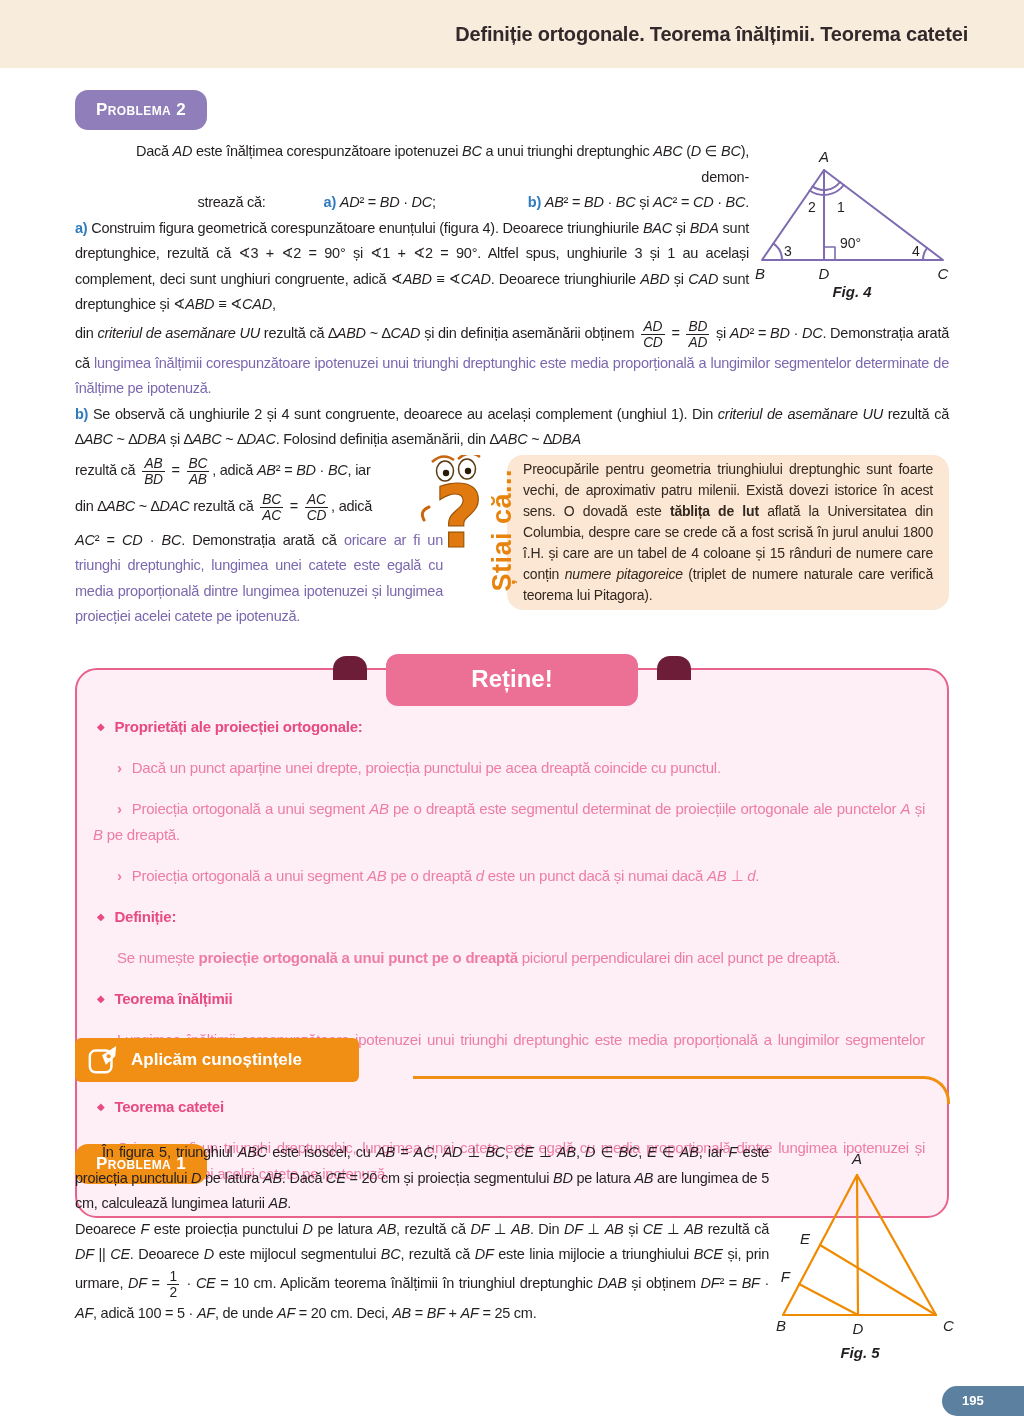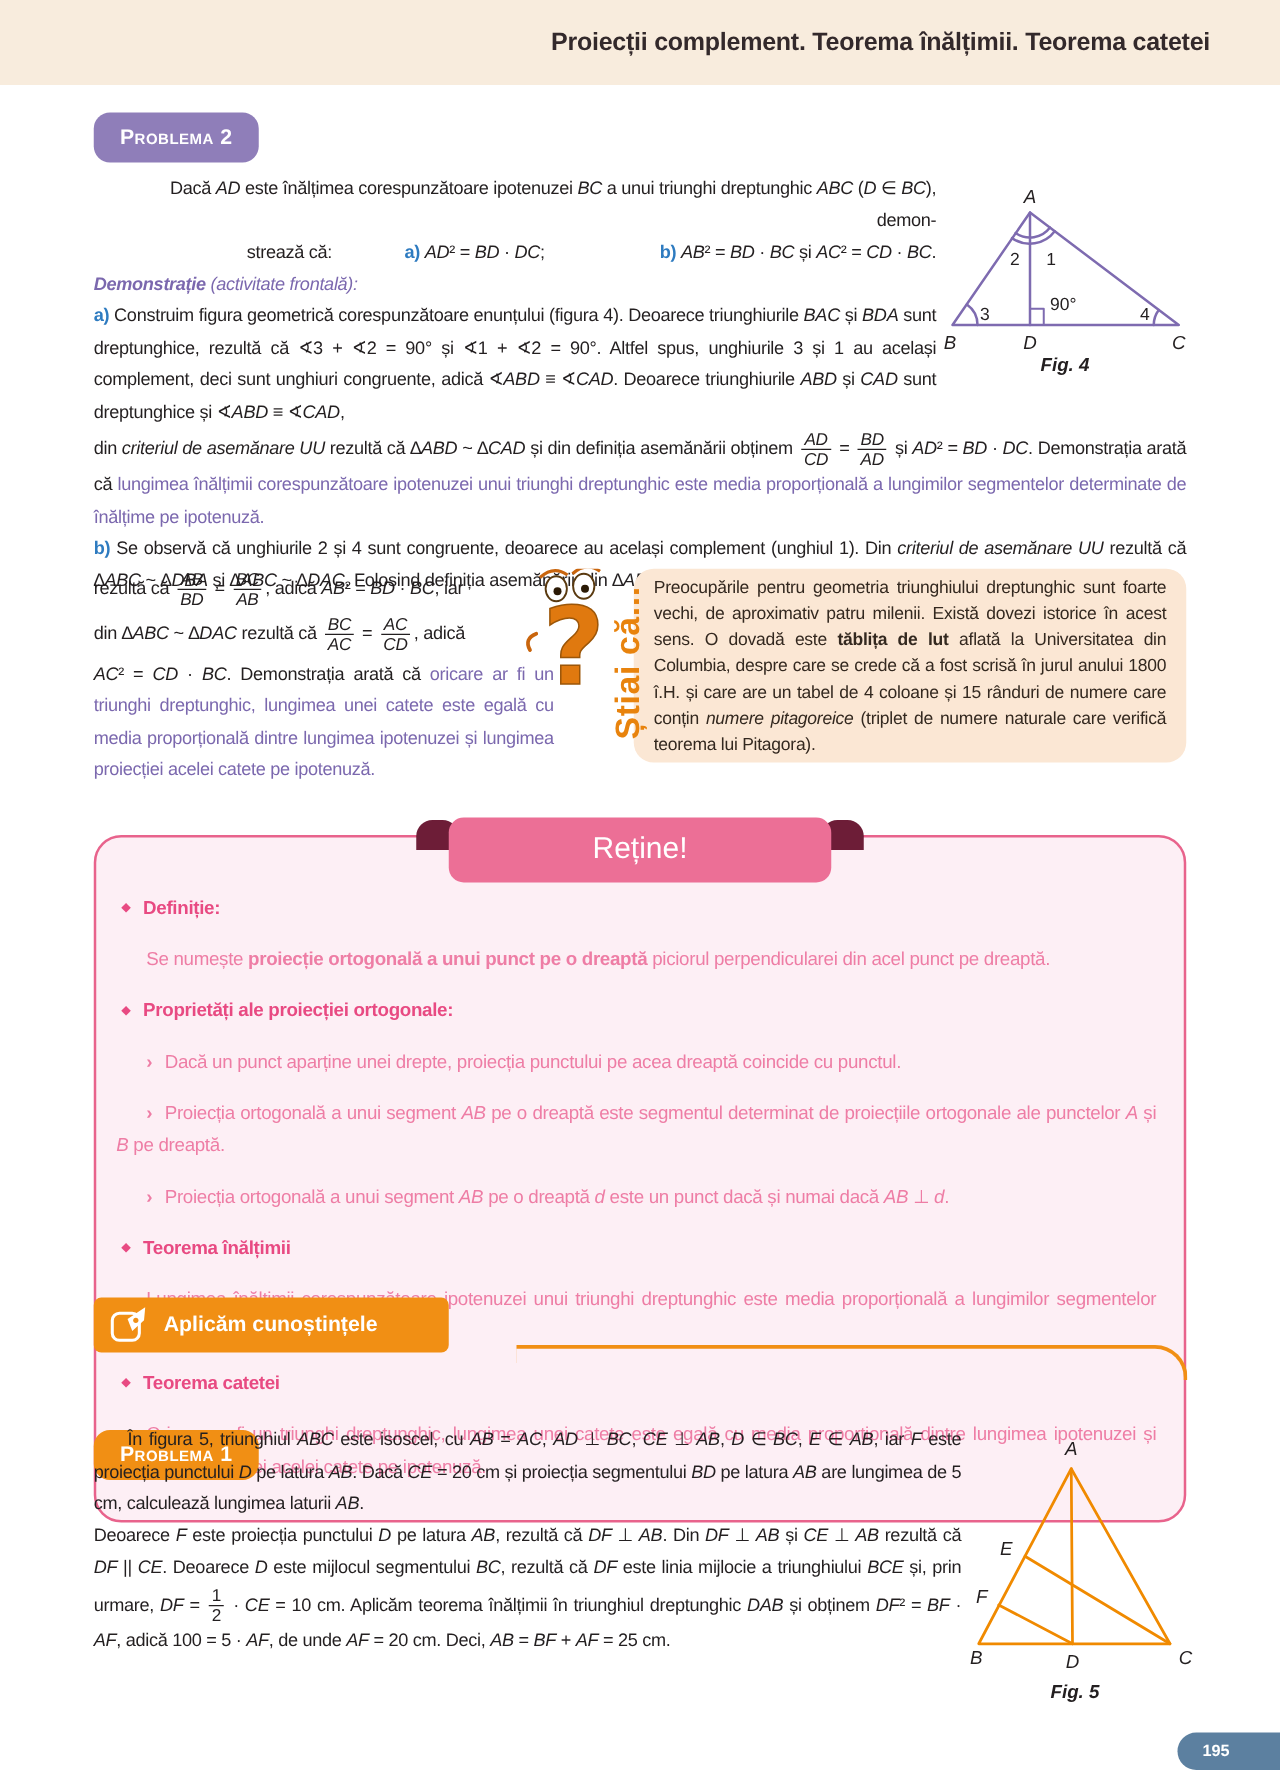--- a/index.html
+++ b/index.html
@@ -51,22 +51,22 @@
   #stiai-box{margin-left:64px;background:var(--creamBox);border-radius:16px;padding:4px 16px;
              font-size:14px;line-height:21px;text-align:justify;letter-spacing:-.2px;color:#33281f;}
   
   #retine{position:absolute;left:75px;top:668px;width:874px;box-sizing:border-box;
           border:2.5px solid var(--boxPinkBorder);border-radius:22px;background:var(--boxPinkBg);
           padding:44px 22px 14px 16px;}
   .fold{position:absolute;top:-14px;width:34px;height:24px;background:var(--maroon);
         border-radius:13px 13px 0 0;z-index:0;}
   #fold-l{left:calc(50% - 179px);}
   #fold-r{right:calc(50% - 179px);}
-  #ret-banner{position:absolute;top:-16px;left:50%;transform:translateX(-50%);width:306px;height:52px;
-              background:var(--pink);border-radius:12px;color:#fff;font-weight:400;font-size:24px;
+  #ret-banner{position:absolute;top:-16px;left:50%;transform:translateX(-50%);width:252px;height:52px;
+              background:var(--pink);border-radius:12px;color:#fff;font-weight:700;font-size:24px;
               text-align:center;line-height:50px;z-index:1;}
   .ret{color:var(--pinkBody);font-size:15px;line-height:26px;letter-spacing:-.25px;text-align:justify;}
   .ret-title{color:var(--pinkBold);font-weight:700;}
   .diam{color:var(--pinkBold);font-size:10px;vertical-align:2px;margin:0 10px 0 4px;}
   .ret-body{text-indent:24px;}
   .ret-sub{text-indent:24px;}
   .chev{font-weight:700;margin-right:10px;}
   
   #aplicam{position:absolute;left:75px;top:1038px;width:874px;height:72px;}
   #ap-banner{position:absolute;left:0;top:0;width:284px;height:44px;background:var(--badgeOrange);
@@ -85,29 +85,28 @@
   #pagenum{position:absolute;right:0;top:1386px;width:82px;height:30px;background:var(--pageBadge);
            border-radius:15px 0 0 15px;color:#fff;font-weight:700;font-size:13px;line-height:30px;
            padding-left:20px;box-sizing:border-box;}
 </style>
 </head>
 <body>
 
 <div class="page">
 
   <div class="hdr">
-    <div class="hdr-title">Proiecții complement. Teorema înălțimii. Teorema catetei</div>
+    <div class="hdr-title">Definiție ortogonale. Teorema înălțimii. Teorema catetei</div>
   </div>
 
   <div class="badge" id="badge2">Problema 2</div>
 
   <div class="flow" id="flow2">
     <div class="spacer" id="sp2"></div>
     <p class="indent no-just"><span>Dacă </span><span class="m">AD</span><span> este înălțimea corespunzătoare ipotenuzei </span><span class="m">BC</span><span> a unui triunghi dreptunghic </span><span class="m">ABC</span><span> (</span><span class="m">D</span><span> ∈ </span><span class="m">BC</span><span>), demon-</span><br><span>strează că:</span><span style="display: inline-block; width: 58px;"></span><span class="blue">a)</span><span> </span><span class="m">AD</span><span>² = </span><span class="m">BD</span><span> · </span><span class="m">DC</span><span>;</span><span style="display: inline-block; width: 92px;"></span><span class="blue">b)</span><span> </span><span class="m">AB</span><span>² = </span><span class="m">BD</span><span> · </span><span class="m">BC</span><span> și </span><span class="m">AC</span><span>² = </span><span class="m">CD</span><span> · </span><span class="m">BC</span><span>.</span></p>
-    <p><span class="purple-bi">Demonstrație </span><span class="purple-i">(activitate frontală):</span></p>
     <p><span class="blue">a)</span><span> Construim figura geometrică corespunzătoare enunțului (figura 4). Deoarece triunghiurile </span><span class="m">BAC</span><span> și </span><span class="m">BDA</span><span> sunt dreptunghice, rezultă că ∢3 + ∢2 = 90° și ∢1 + ∢2 = 90°. Altfel spus, unghiurile 3 și 1 au același complement, deci sunt unghiuri congruente, adică ∢</span><span class="m">ABD</span><span> ≡ ∢</span><span class="m">CAD</span><span>. Deoarece triunghiurile </span><span class="m">ABD</span><span> și </span><span class="m">CAD</span><span> sunt dreptunghice și ∢</span><span class="m">ABD</span><span> ≡ ∢</span><span class="m">CAD</span><span>,</span></p>
     <p><span>din </span><span class="i">criteriul de asemănare UU</span><span> rezultă că ∆</span><span class="m">ABD</span><span> ~ ∆</span><span class="m">CAD</span><span> și din definiția asemănării obținem </span><span class="frac">
           <span class="fn">AD</span>
           <span class="fd">CD</span>
         </span><span> = </span><span class="frac">
           <span class="fn">BD</span>
           <span class="fd">AD</span>
         </span><span> și </span><span class="m">AD</span><span>² = </span><span class="m">BD</span><span> · </span><span class="m">DC</span><span>. Demonstrația arată că </span><span class="ap">lungimea înălțimii corespunzătoare ipotenuzei unui triunghi dreptunghic este media proporțională a lungimilor segmentelor determinate de înălțime pe ipotenuză.</span></p>
     <p><span class="blue">b)</span><span> Se observă că unghiurile 2 și 4 sunt congruente, deoarece au același complement (unghiul 1). Din </span><span class="i">criteriul de asemănare UU</span><span> rezultă că ∆</span><span class="m">ABC</span><span> ~ ∆</span><span class="m">DBA</span><span> și ∆</span><span class="m">ABC</span><span> ~ ∆</span><span class="m">DAC</span><span>. Folosind definiția asemănării, din ∆</span><span class="m">ABC</span><span> ~ ∆</span><span class="m">DBA</span></p>
   </div>
@@ -169,28 +168,28 @@
       <div id="stiai-box"><span>Preocupările pentru geometria triunghiului dreptunghic sunt foarte vechi, de aproximativ patru milenii. Există dovezi istorice în acest sens. O dovadă este </span><span class="b">tăblița de lut</span><span> aflată la Universitatea din Columbia, despre care se crede că a fost scrisă în jurul anului 1800 î.H. și care are un tabel de 4 coloane și 15 rânduri de numere care conțin </span><span class="i">numere pitagoreice</span><span> (triplet de numere naturale care verifică teorema lui Pitagora).</span></div>
     </div>
   </div>
 
   <div id="retine">
     <div class="fold" id="fold-l"></div>
     <div class="fold" id="fold-r"></div>
     <div id="ret-banner">Reține!</div>
     <div class="ret">
       <div>
-        <span class="diam">◆</span><span class="ret-title">Definiție:</span>
-        <p class="ret-body"><span>Se numește </span><span class="b">proiecție ortogonală a unui punct pe o dreaptă</span><span> piciorul perpendicularei din acel punct pe dreaptă.</span></p>
-      </div>
-      <div>
         <span class="diam">◆</span><span class="ret-title">Proprietăți ale proiecției ortogonale:</span>
         <p class="ret-sub"><span class="chev">›</span><span><span>Dacă un punct aparține unei drepte, proiecția punctului pe acea dreaptă coincide cu punctul.</span></span></p>
         <p class="ret-sub"><span class="chev">›</span><span><span>Proiecția ortogonală a unui segment </span><span class="m">AB</span><span> pe o dreaptă este segmentul determinat de proiecțiile ortogonale ale punctelor </span><span class="m">A</span><span> și </span><span class="m">B</span><span> pe dreaptă.</span></span></p>
         <p class="ret-sub"><span class="chev">›</span><span><span>Proiecția ortogonală a unui segment </span><span class="m">AB</span><span> pe o dreaptă </span><span class="m">d</span><span> este un punct dacă și numai dacă </span><span class="m">AB</span><span> ⊥ </span><span class="m">d</span><span>.</span></span></p>
+      </div>
+      <div>
+        <span class="diam">◆</span><span class="ret-title">Definiție:</span>
+        <p class="ret-body"><span>Se numește </span><span class="b">proiecție ortogonală a unui punct pe o dreaptă</span><span> piciorul perpendicularei din acel punct pe dreaptă.</span></p>
       </div>
       <div>
         <span class="diam">◆</span><span class="ret-title">Teorema înălțimii</span>
         <p class="ret-body"><span>Lungimea înălțimii corespunzătoare ipotenuzei unui triunghi dreptunghic este media proporțională a lungimilor segmentelor determinate de înălțime pe ipotenuză.</span></p>
       </div>
       <div>
         <span class="diam">◆</span><span class="ret-title">Teorema catetei</span>
         <p class="ret-body"><span>Oricare ar fi un triunghi dreptunghic, lungimea unei catete este egală cu media proporțională dintre lungimea ipotenuzei și lungimea proiecției acelei catete pe ipotenuză.</span></p>
       </div>
     </div>

